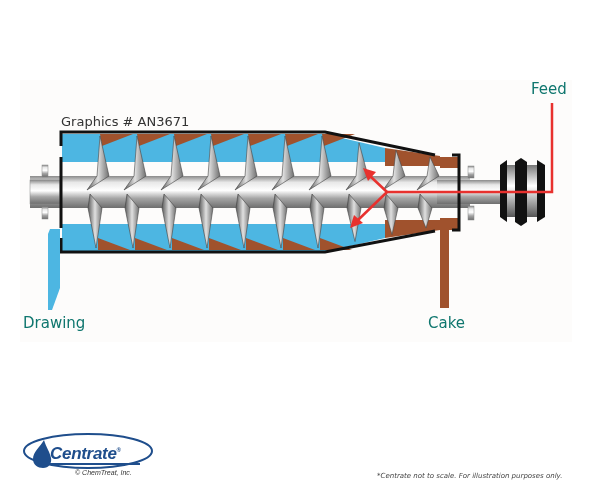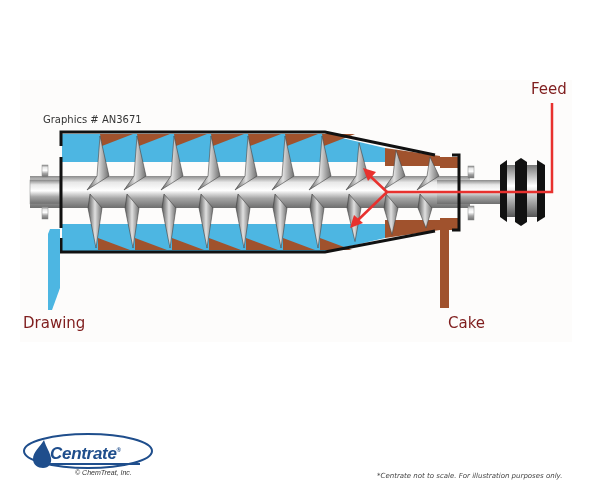--- a/index.html
+++ b/index.html
@@ -1,23 +1,23 @@
 <!DOCTYPE html>
 <html><head>
   <meta charset="utf-8">
   <style>
     html, body { margin: 0; padding: 0; background: #ffffff; }
     body { width: 600px; height: 500px; position: relative; overflow: hidden; font-family: "DejaVu Sans", sans-serif; }
     .panel { position: absolute; left: 20px; top: 80px; width: 552px; height: 262px; background: #fdfcfb; }
     svg.diagram { position: absolute; left: 0; top: 0; }
-    .label { position: absolute; font-family: "DejaVu Sans", sans-serif; color: #7f1d1d; }
+    .label { position: absolute; font-family: "DejaVu Sans", sans-serif; color: #0f766e; }
     .lbl-feed { left: 531px; top: 80px; font-size: 15px; }
     .lbl-centrate { left: 23px; top: 314px; font-size: 15px; }
-    .lbl-cake { left: 428px; top: 314px; font-size: 15px; margin-left: 20px; }
-    .lbl-graphics { left: 43px; top: 114px; font-size: 10px; color: #333; text-align: right; }
+    .lbl-cake { left: 428px; top: 314px; font-size: 15px; }
+    .lbl-graphics { left: 61px; top: 114px; font-size: 13px; color: #333; text-align: right; }
     .logo-text { position: absolute; left: 50px; top: 444px; font-family: "Liberation Sans", sans-serif; font-weight: bold; font-style: italic; font-size: 17px; color: #1f4e8c; letter-spacing: -0.3px; }
     .logo-copy { position: absolute; left: 75px; top: 469px; font-family: "Liberation Sans", sans-serif; font-style: italic; font-size: 7px; color: #333; }
     .disclaimer { position: absolute; left: 377px; top: 472px; font-family: "DejaVu Sans", sans-serif; font-style: italic; font-size: 7px; color: #444; }
   </style>
 </head>
 <body>
 
 <div class="panel"></div>
 
 <svg class="diagram" width="600" height="500" viewBox="0 0 600 500">

